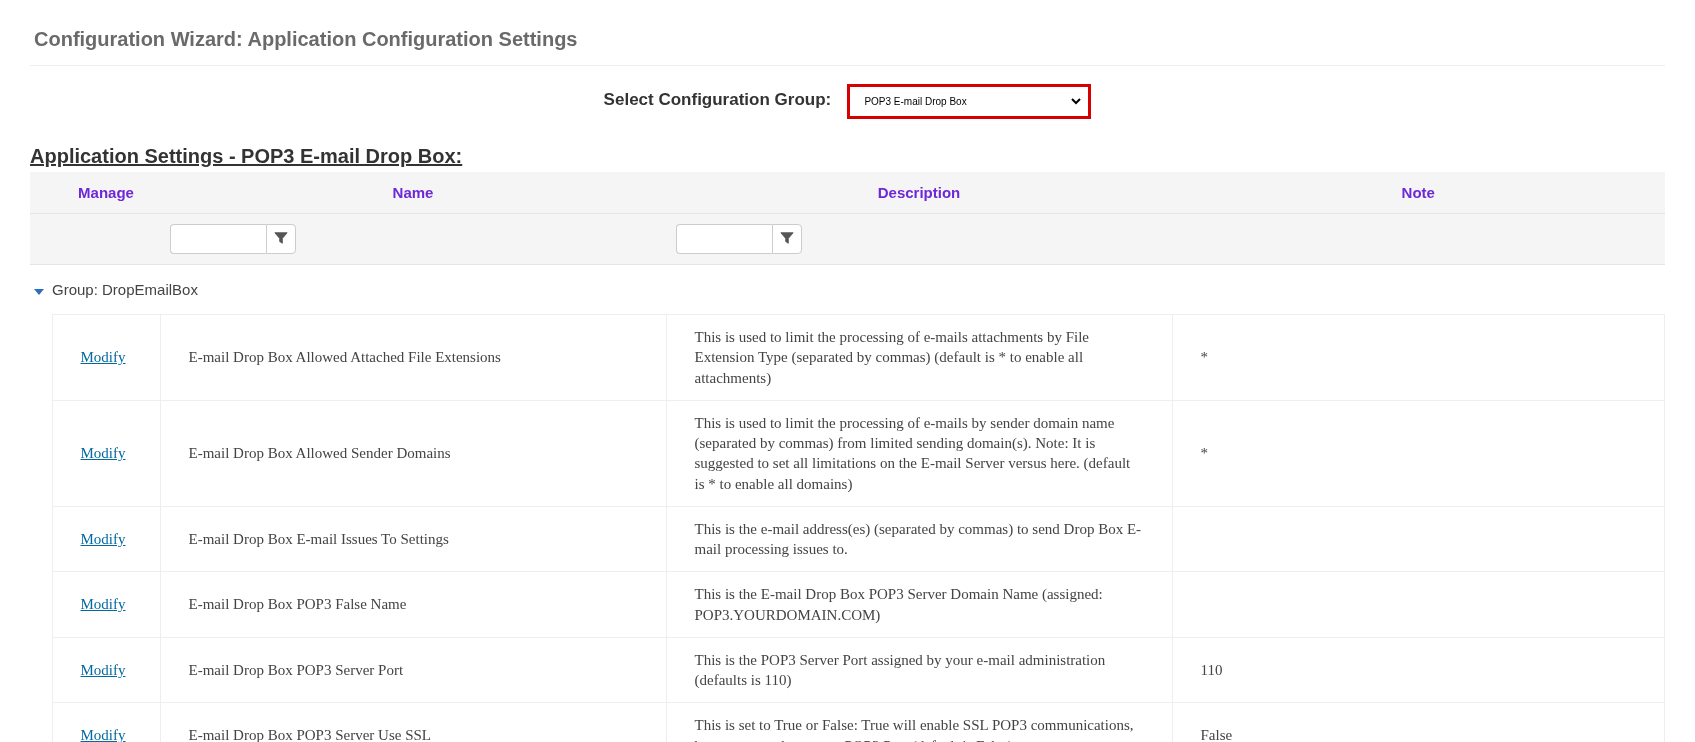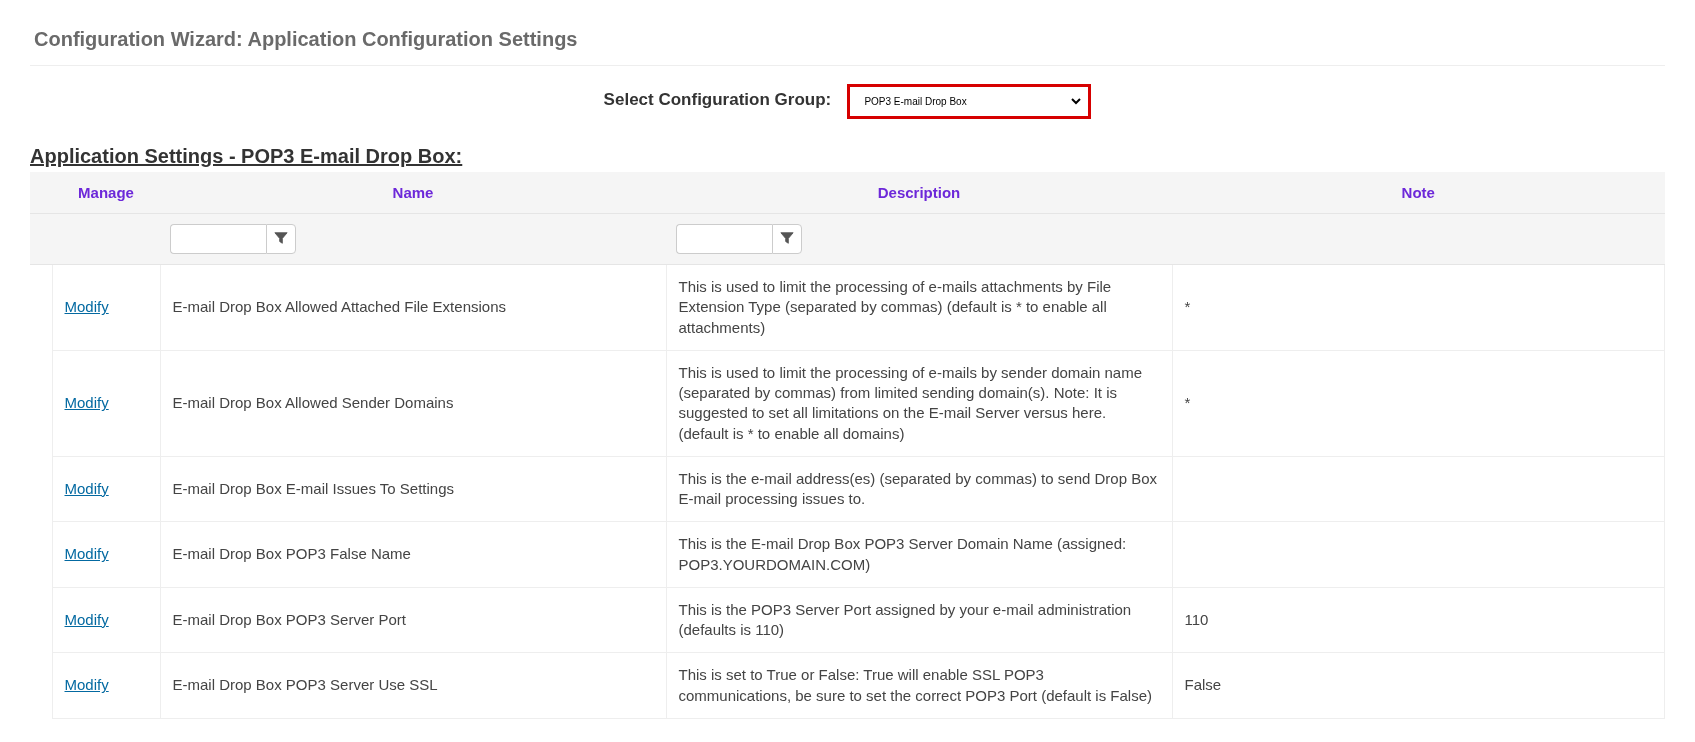--- a/index.html
+++ b/index.html
@@ -117,24 +117,25 @@
     width: 0; height: 0;
     border-left: 5px solid transparent;
     border-right: 5px solid transparent;
     border-top: 6px solid #2b6fbf;
     margin-left: 4px;
     cursor: pointer;
   }
 
   tbody.data tr td {
     border: 1px solid #eee;
-    padding: 12px 12px;
+    padding: 12px 28px;
     vertical-align: middle;
     color: #444;
     line-height: 1.35;
+    font-family: Liberation Serif, serif;
   }
   tbody.data tr td.blank {
     border: none;
     background: #fff;
   }
   a.modify {
     color: #0369a1;
     text-decoration: underline;
     cursor: pointer;
   }
@@ -201,20 +202,26 @@
                 <svg viewBox="0 0 16 16">
                     <path d="M1 2h14l-5.5 6.5V14l-3-2V8.5L1 2z"></path>
                   </svg>
               </span>
             </button>
           </span>
         </td>
         <td></td>
       </tr>
 
+      <tr class="group">
+        <td style="text-align:center;">
+          <span class="caret"></span>
+        </td>
+        <td colspan="4">Group: DropEmailBox</td>
+      </tr>
     </tbody>
 
     <tbody class="data" id="data-body">
         <tr>
           <td class="blank"></td>
           <td><a class="modify">Modify</a></td>
           <td>E-mail Drop Box Allowed Attached File Extensions</td>
           <td>This is used to limit the processing of e-mails attachments by File Extension Type (separated by commas) (default is * to enable all attachments)</td>
           <td>*</td>
         </tr>

